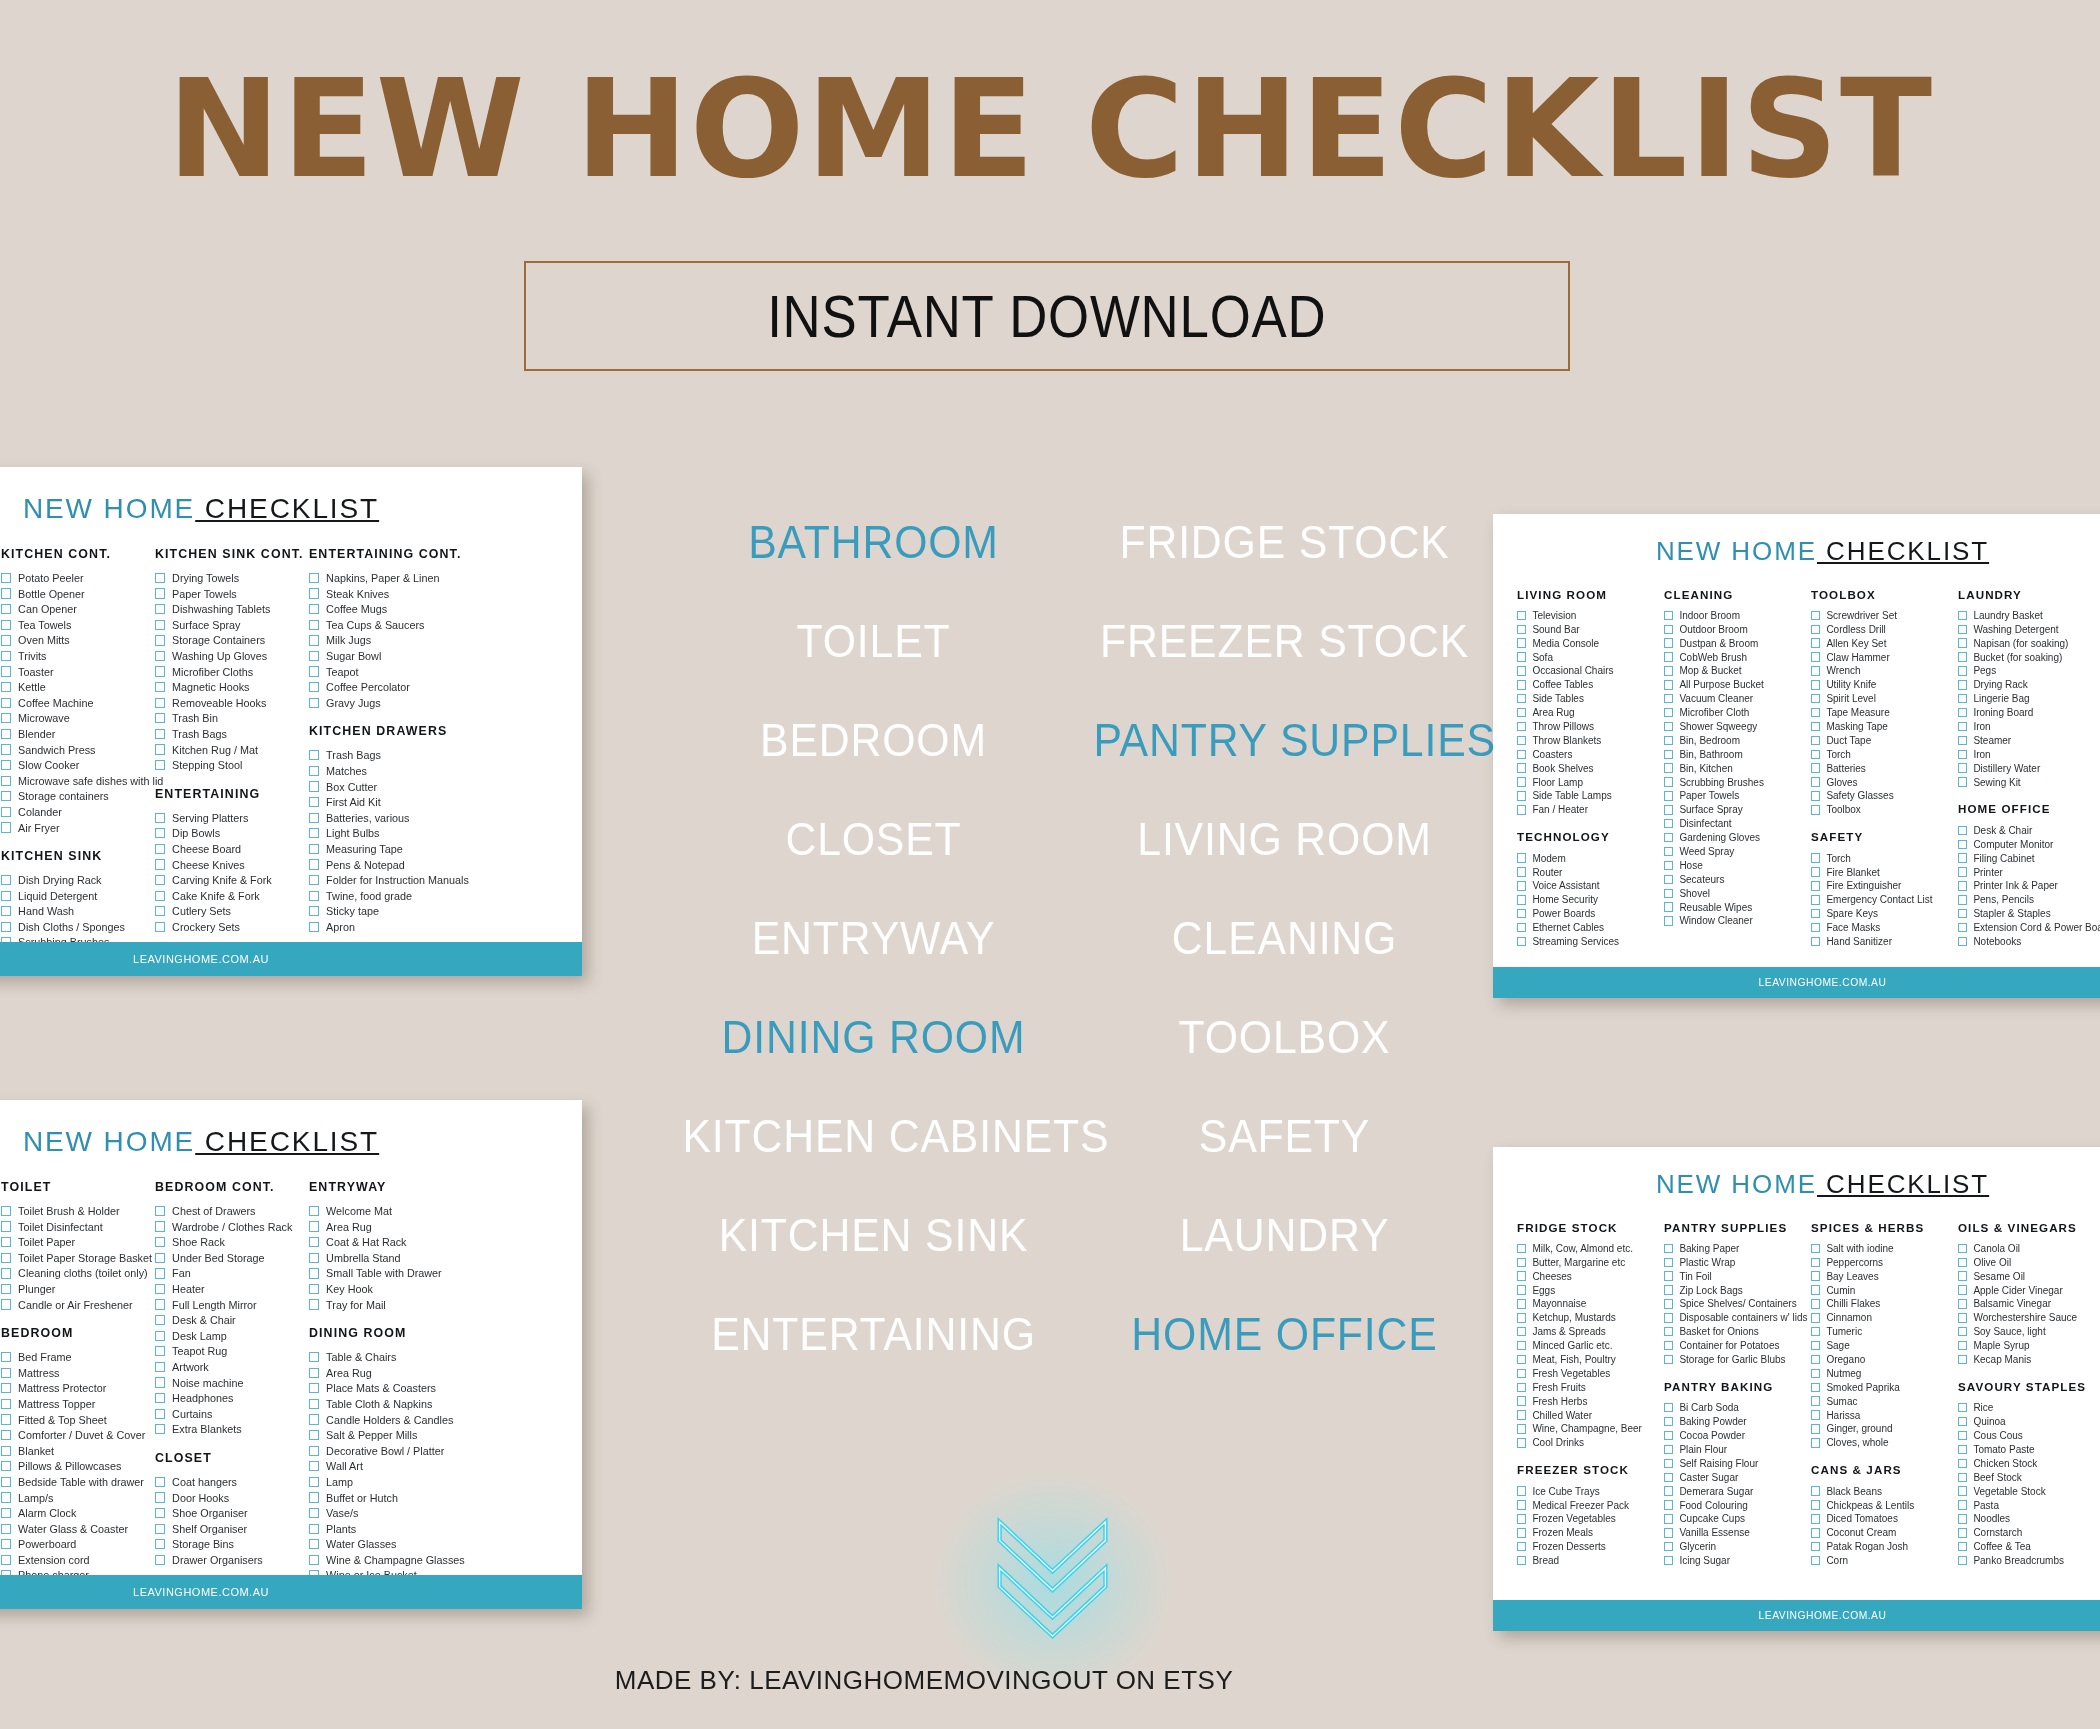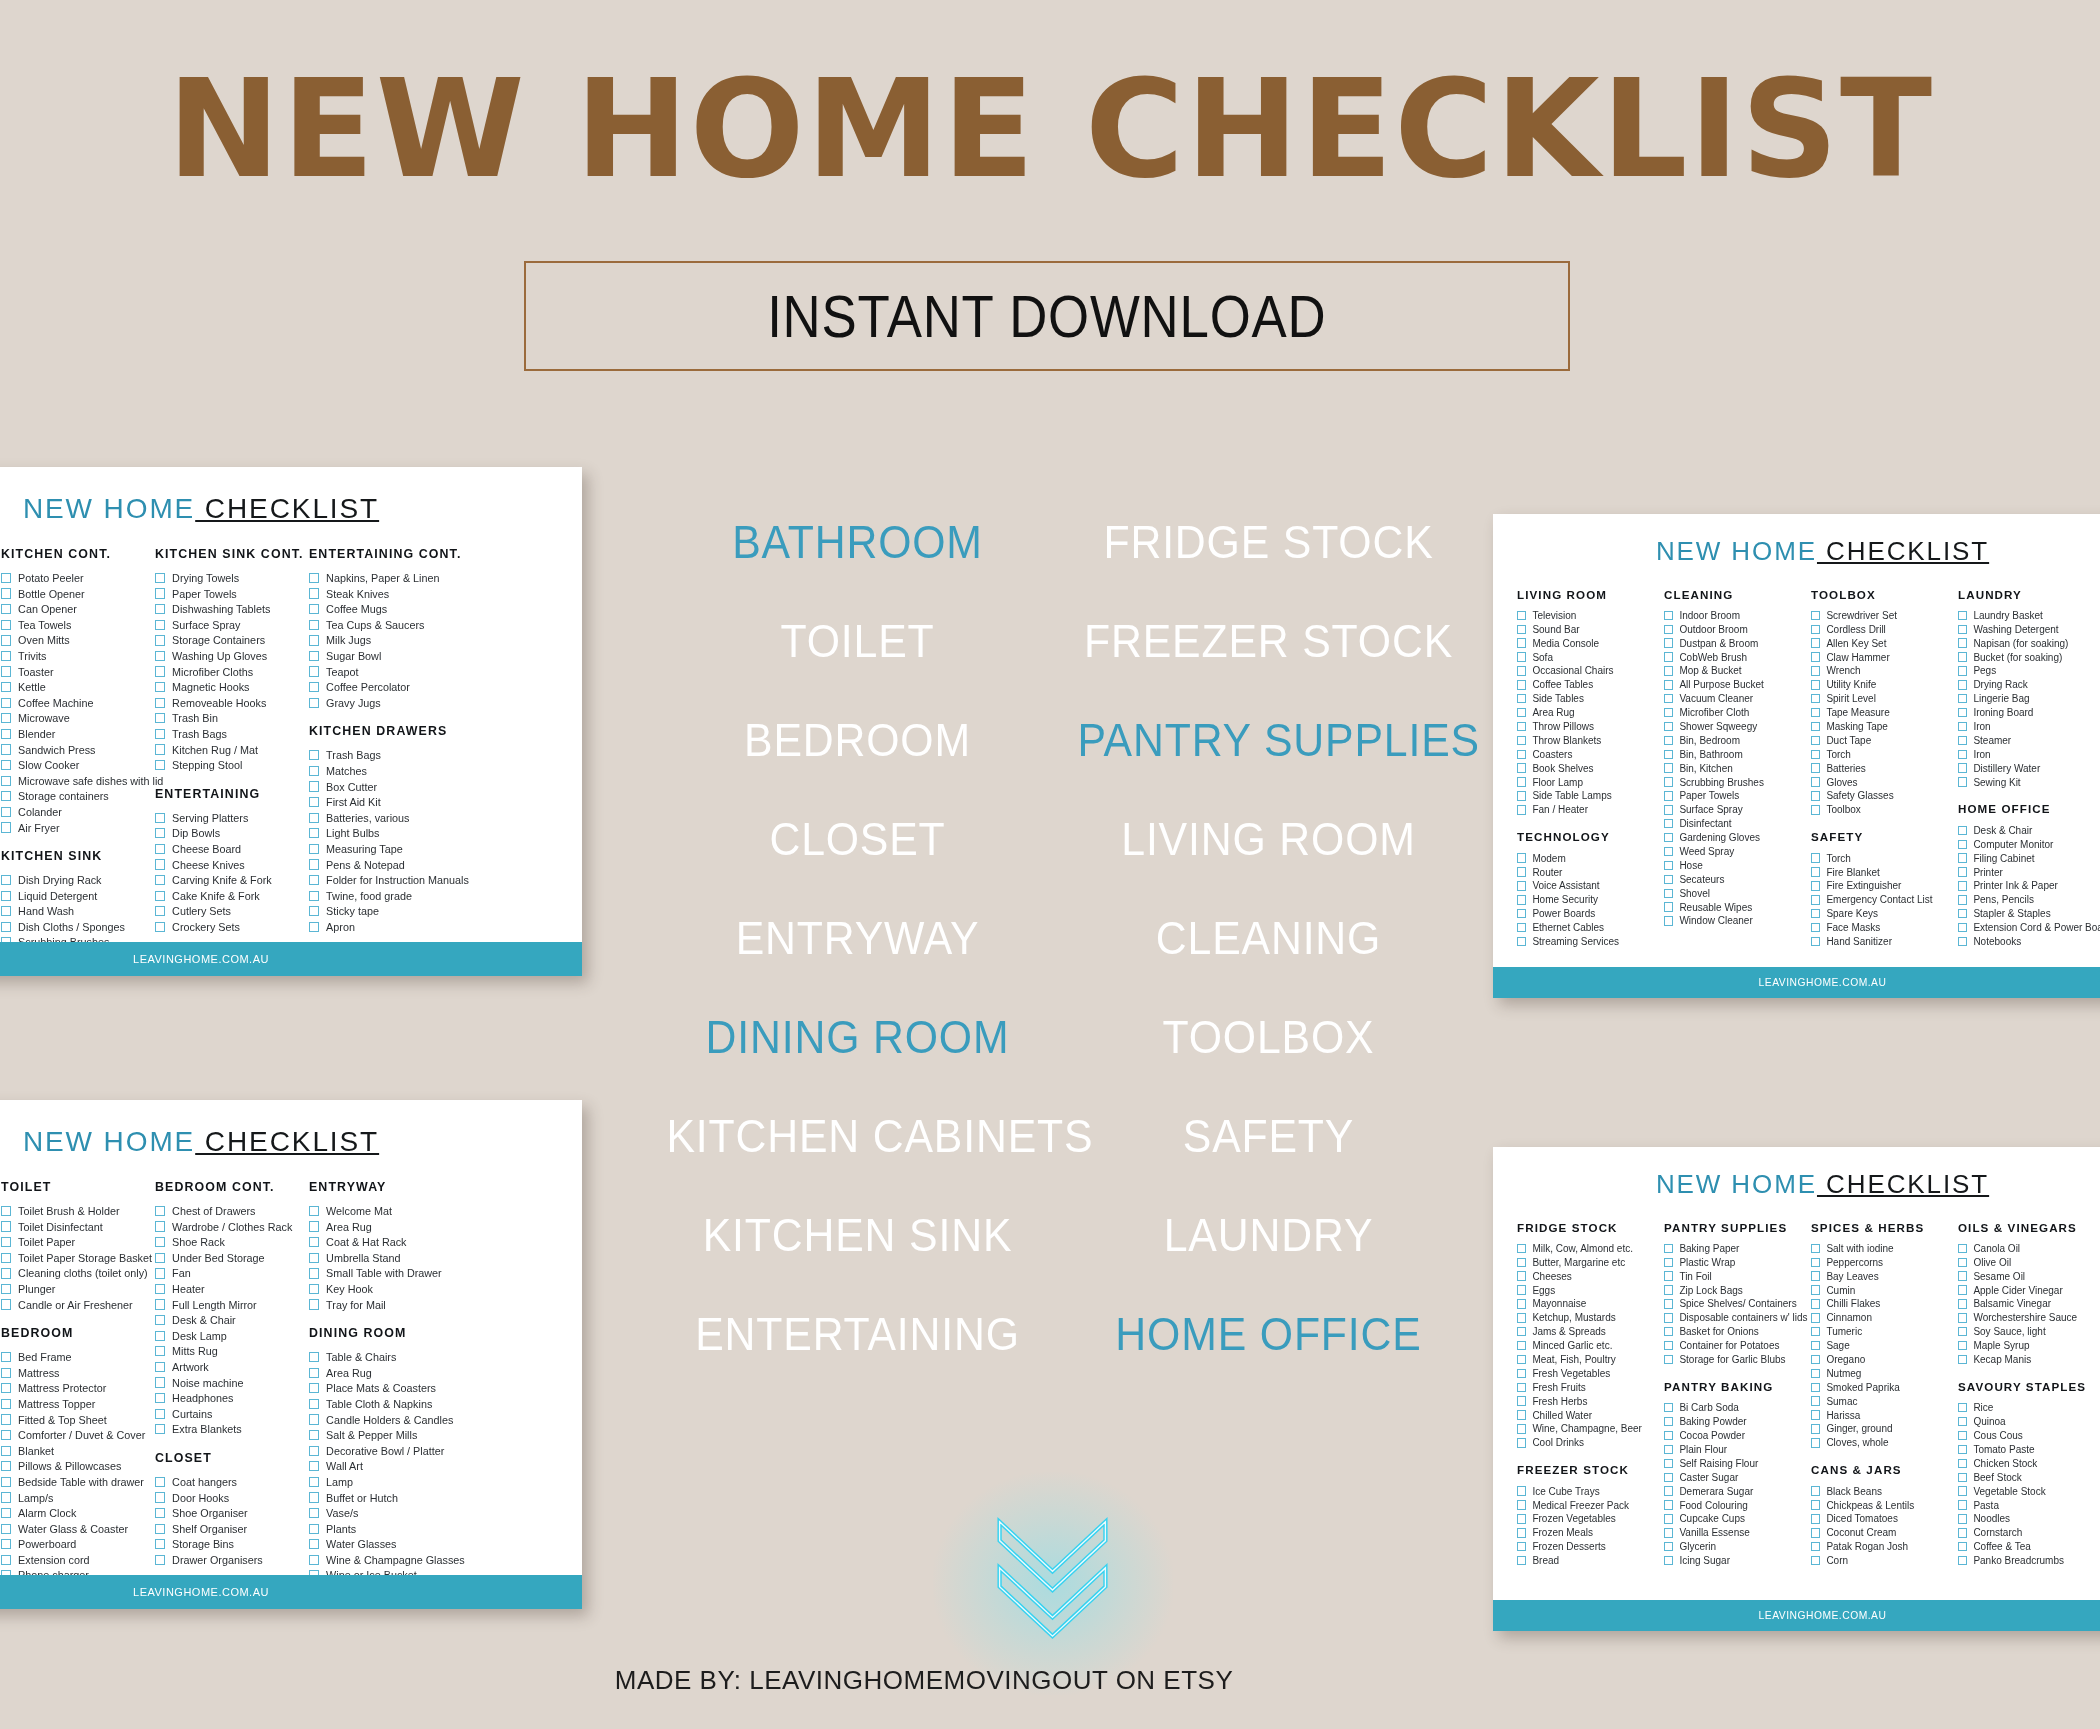--- a/index.html
+++ b/index.html
@@ -29,21 +29,21 @@
   #download-label{
     font-size:60px;color:#111;letter-spacing:0.9px;
     font-family:"Liberation Sans", sans-serif;
     font-weight:400;
     transform:scaleX(0.88);
     white-space:nowrap;
   }
 
   
   #category-grid{
-    position:absolute;left:652px;top:492px;width:822px;height:993px;
+    position:absolute;left:668px;top:492px;width:822px;height:993px;
   }
   .cat-row{
     display:flex;height:99px;align-items:center;
   }
   .cat-cell{
     width:411px;text-align:center;
     font-size:46px;letter-spacing:0.9px;
     font-family:"Liberation Sans", sans-serif;
     font-weight:400;
     white-space:nowrap;
@@ -691,21 +691,21 @@
         <div class="chk-item">
           <span class="chk-box"></span>
           <span class="chk-label">Desk &amp; Chair</span>
         </div>
         <div class="chk-item">
           <span class="chk-box"></span>
           <span class="chk-label">Desk Lamp</span>
         </div>
         <div class="chk-item">
           <span class="chk-box"></span>
-          <span class="chk-label">Mitts Rug</span>
+          <span class="chk-label">Teapot Rug</span>
         </div>
         <div class="chk-item">
           <span class="chk-box"></span>
           <span class="chk-label">Artwork</span>
         </div>
         <div class="chk-item">
           <span class="chk-box"></span>
           <span class="chk-label">Noise machine</span>
         </div>
         <div class="chk-item">

